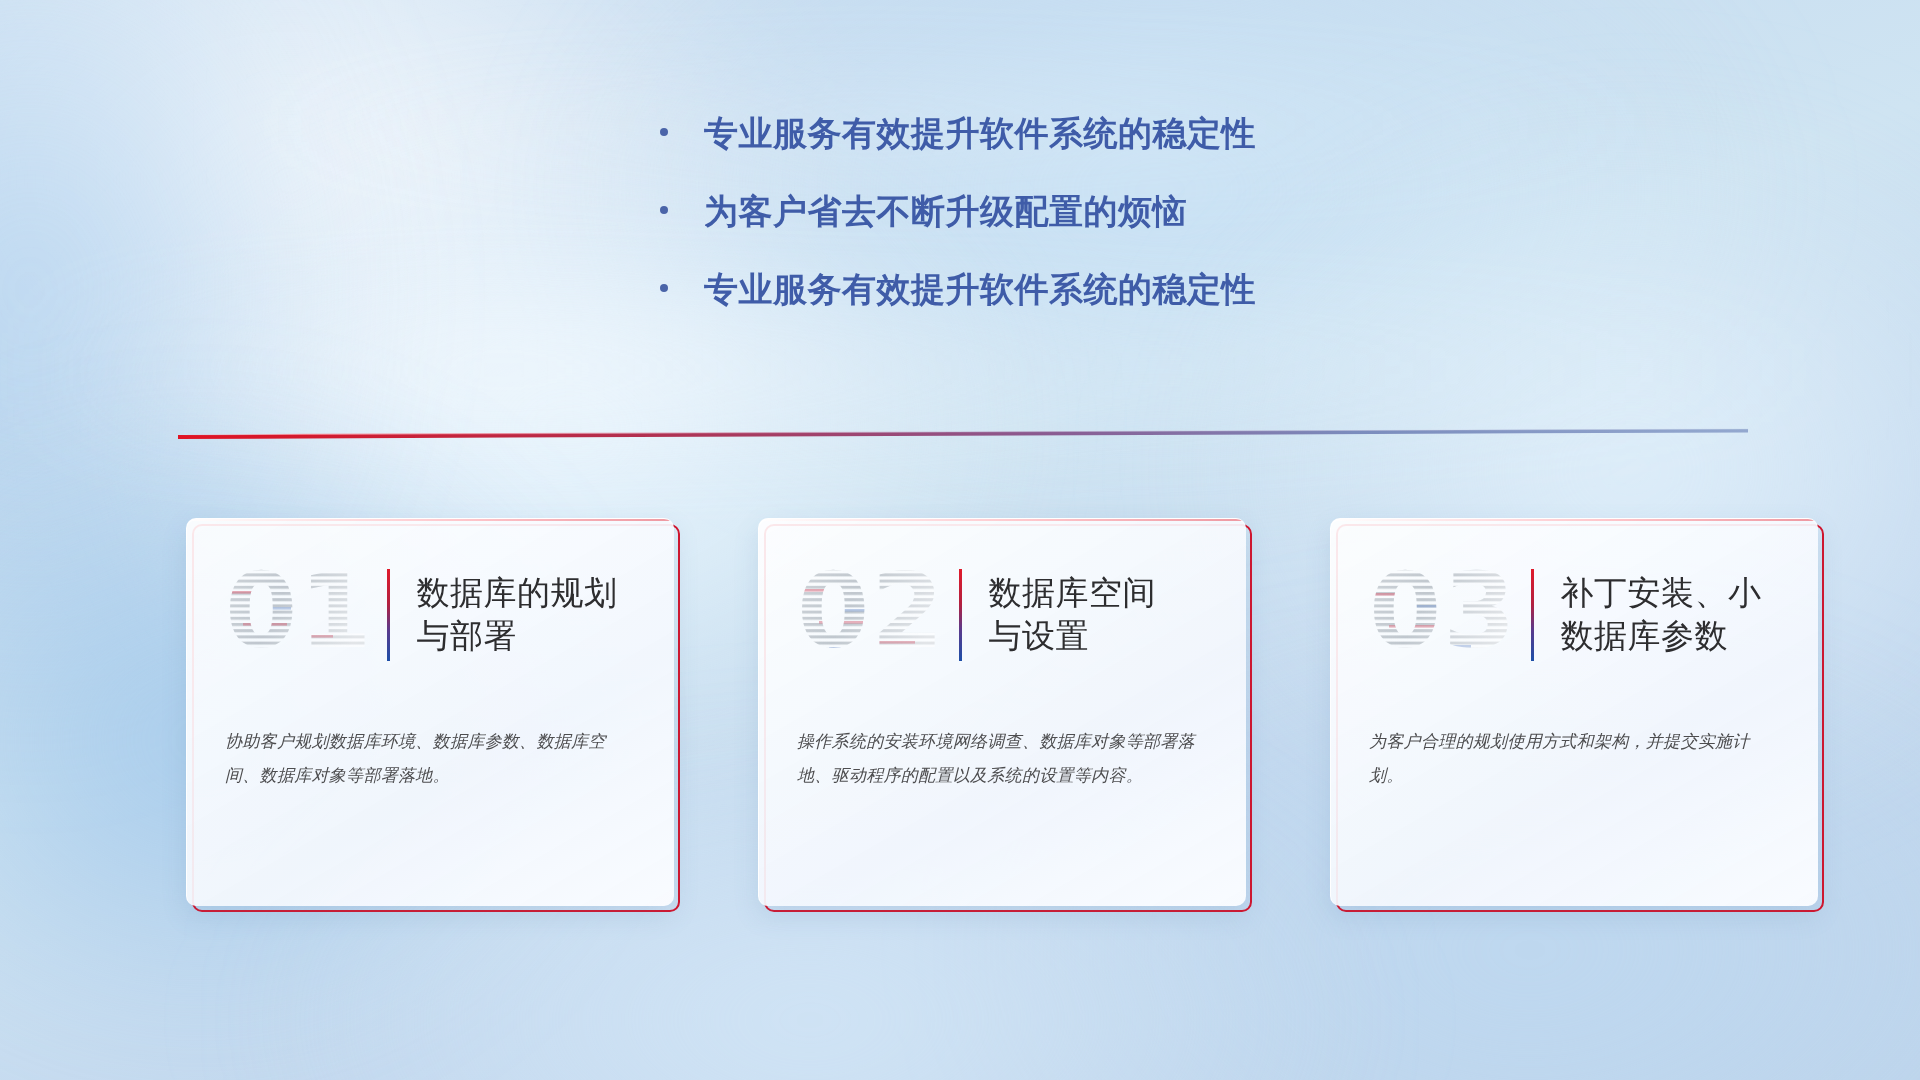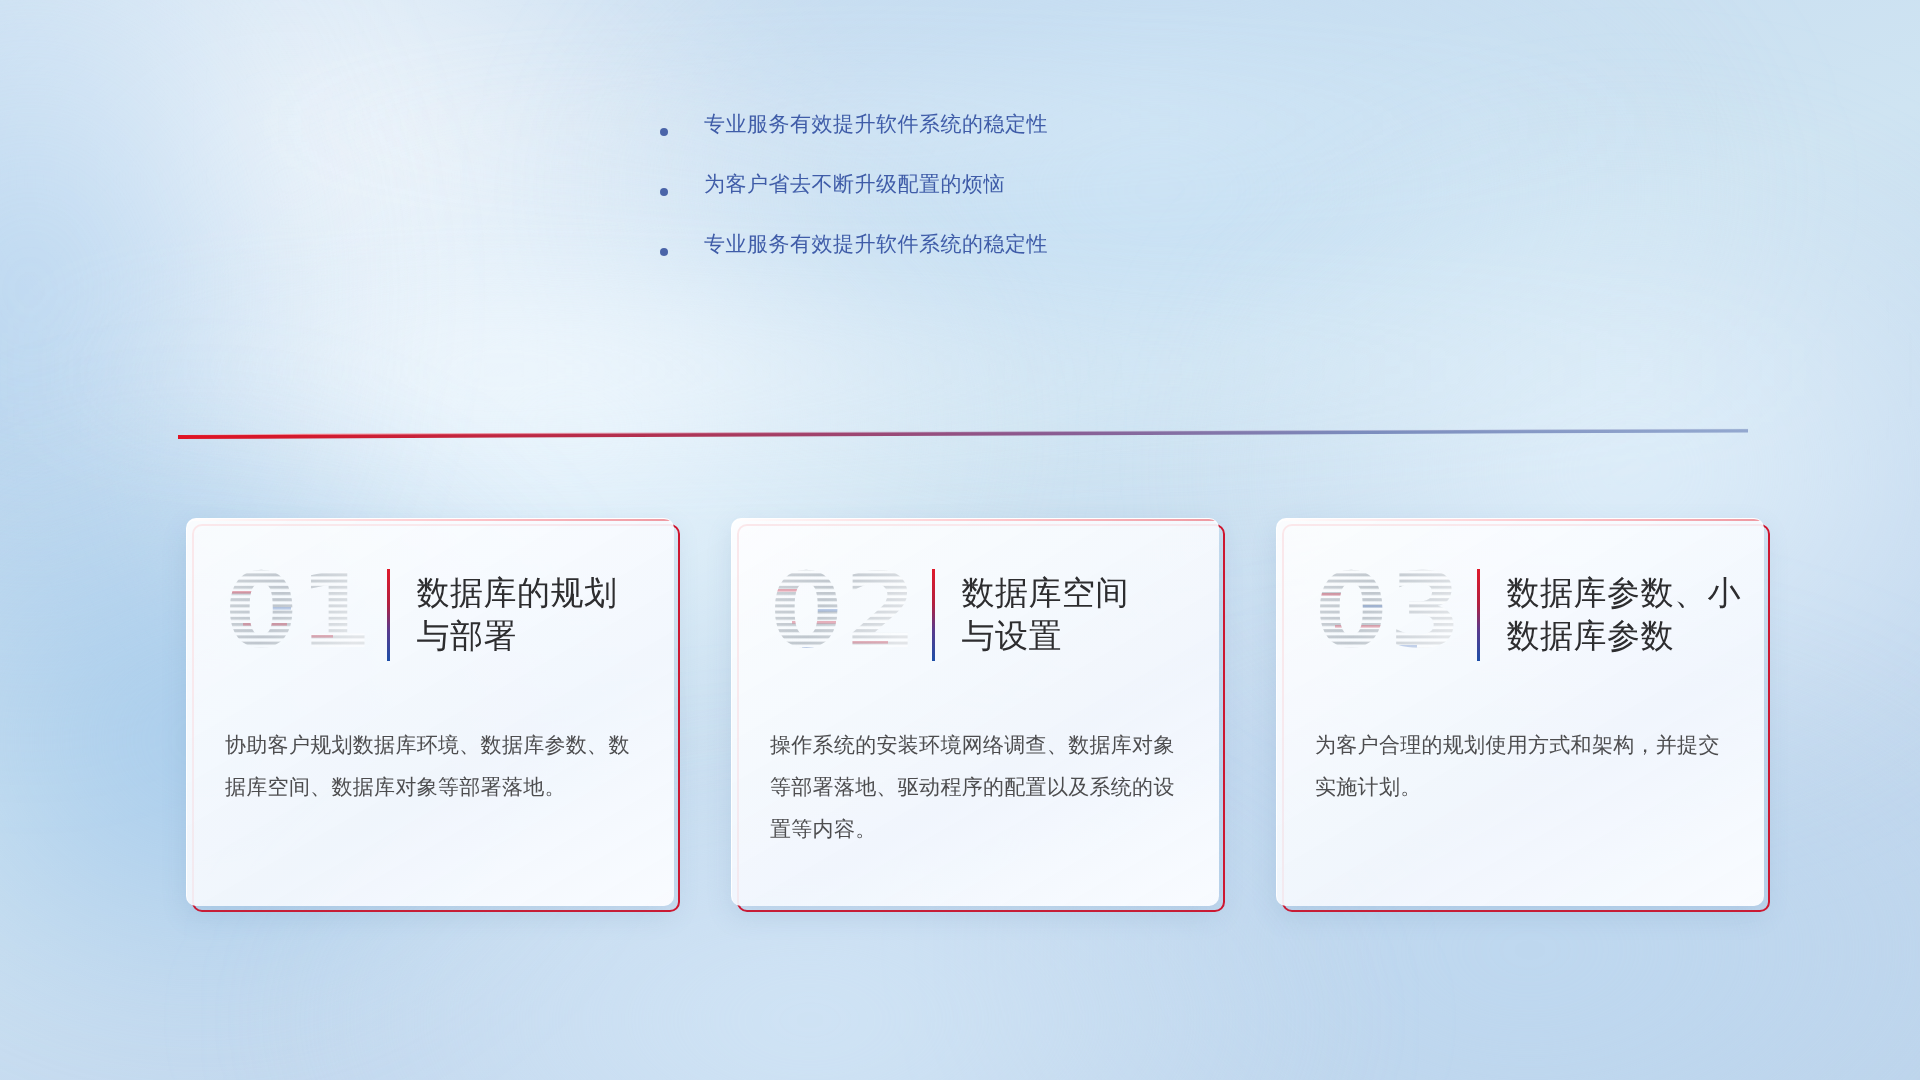--- a/index.html
+++ b/index.html
@@ -40,31 +40,31 @@
       background:linear-gradient(90deg,rgba(255,255,255,0) 10%,rgba(255,255,255,.35) 45%,rgba(255,255,255,0) 90%);}
 
   
   #bullets{position:absolute;left:660px;top:110px;width:760px;}
   .bullet{display:flex;align-items:flex-start;margin-bottom:31px;}
   .bullet-dot{
     width:8px;height:8px;border-radius:50%;background:#4a64a8;
     margin-top:18px;margin-right:36px;flex:0 0 auto;
   }
   .bullet-text{
-    font-size:21px;line-height:1.38;color:#3f5ca8;letter-spacing:.5px;
-    font-family:"DejaVu Sans","Liberation Sans",sans-serif;font-weight:400;
+    font-size:34px;line-height:1.38;color:#3f5ca8;letter-spacing:.5px;
+    font-family:"DejaVu Sans","Liberation Sans",sans-serif;font-weight:700;
     white-space:nowrap;
   }
 
   
   #divider{position:absolute;left:178px;top:418px;width:1570px;height:26px;}
 
   
   #cards{position:absolute;left:186px;top:518px;display:flex;gap:57px;}
-  .card-wrap{position:relative;width:488px;height:388px;}
+  .card-wrap{position:relative;width:488px;height:388px;padding-left:27px;}
   .card-accent{
     position:absolute;left:6px;top:6px;width:488px;height:388px;
     border-radius:10px;
     border:2.4px solid #d4122a;
     box-sizing:border-box;
   }
   .card{
     position:absolute;left:0;top:0;width:488px;height:388px;
     border-radius:10px;box-sizing:border-box;
     background:
@@ -90,23 +90,24 @@
     width:3.4px;height:92px;flex:0 0 auto;margin:0 26px 0 14px;
     background:linear-gradient(180deg,#e01b2c 0%,#b3203f 38%,#5a3a8c 66%,#1d4fa8 100%);
   }
   .card-title{
     font-size:33px;line-height:1.30;color:#2d2d2f;font-weight:500;
     font-family:"DejaVu Sans","Liberation Sans",sans-serif;
     letter-spacing:.5px;
   }
   .card-body{
     position:absolute;left:38px;right:34px;top:205px;
-    font-size:21px;line-height:2.0;color:#4d4d4f;
+    font-size:17px;line-height:2.0;color:#4d4d4f;
     font-family:"DejaVu Sans","Liberation Sans",sans-serif;
     letter-spacing:.3px;
+    font-style:italic;
   }
 </style>
 </head>
 <body>
 
 <div id="bg">
   <div class="bg-base"></div>
   <div class="glow g1"></div>
   <div class="glow g4"></div>
   <div class="glow g5"></div>
@@ -264,21 +265,21 @@
               <rect x="4" y="32" width="34" height="2.6" fill="#d4667a" opacity="0.55"></rect>
               <rect x="22" y="64" width="46" height="2.6" fill="#d4667a" opacity="0.5"></rect>
               <rect x="78" y="58" width="40" height="2.6" fill="#d4667a" opacity="0.45"></rect>
               <rect x="44" y="44" width="30" height="2.6" fill="#7e9bd0" opacity="0.5"></rect>
               <rect x="62" y="84" width="42" height="2.6" fill="#7e9bd0" opacity="0.45"></rect>
             </g>
           </svg>
         </div>
         <span class="vbar"></span>
         <div>
-          <div class="card-title">数据库参数、小</div>
+          <div class="card-title">补丁安装、小</div>
           <div class="card-title">数据库参数</div>
         </div>
       </div>
       <div class="card-body">为客户合理的规划使用方式和架构，并提交实施计划。</div>
     </div>
   </div>
 
 </div>
 
 </body></html>

